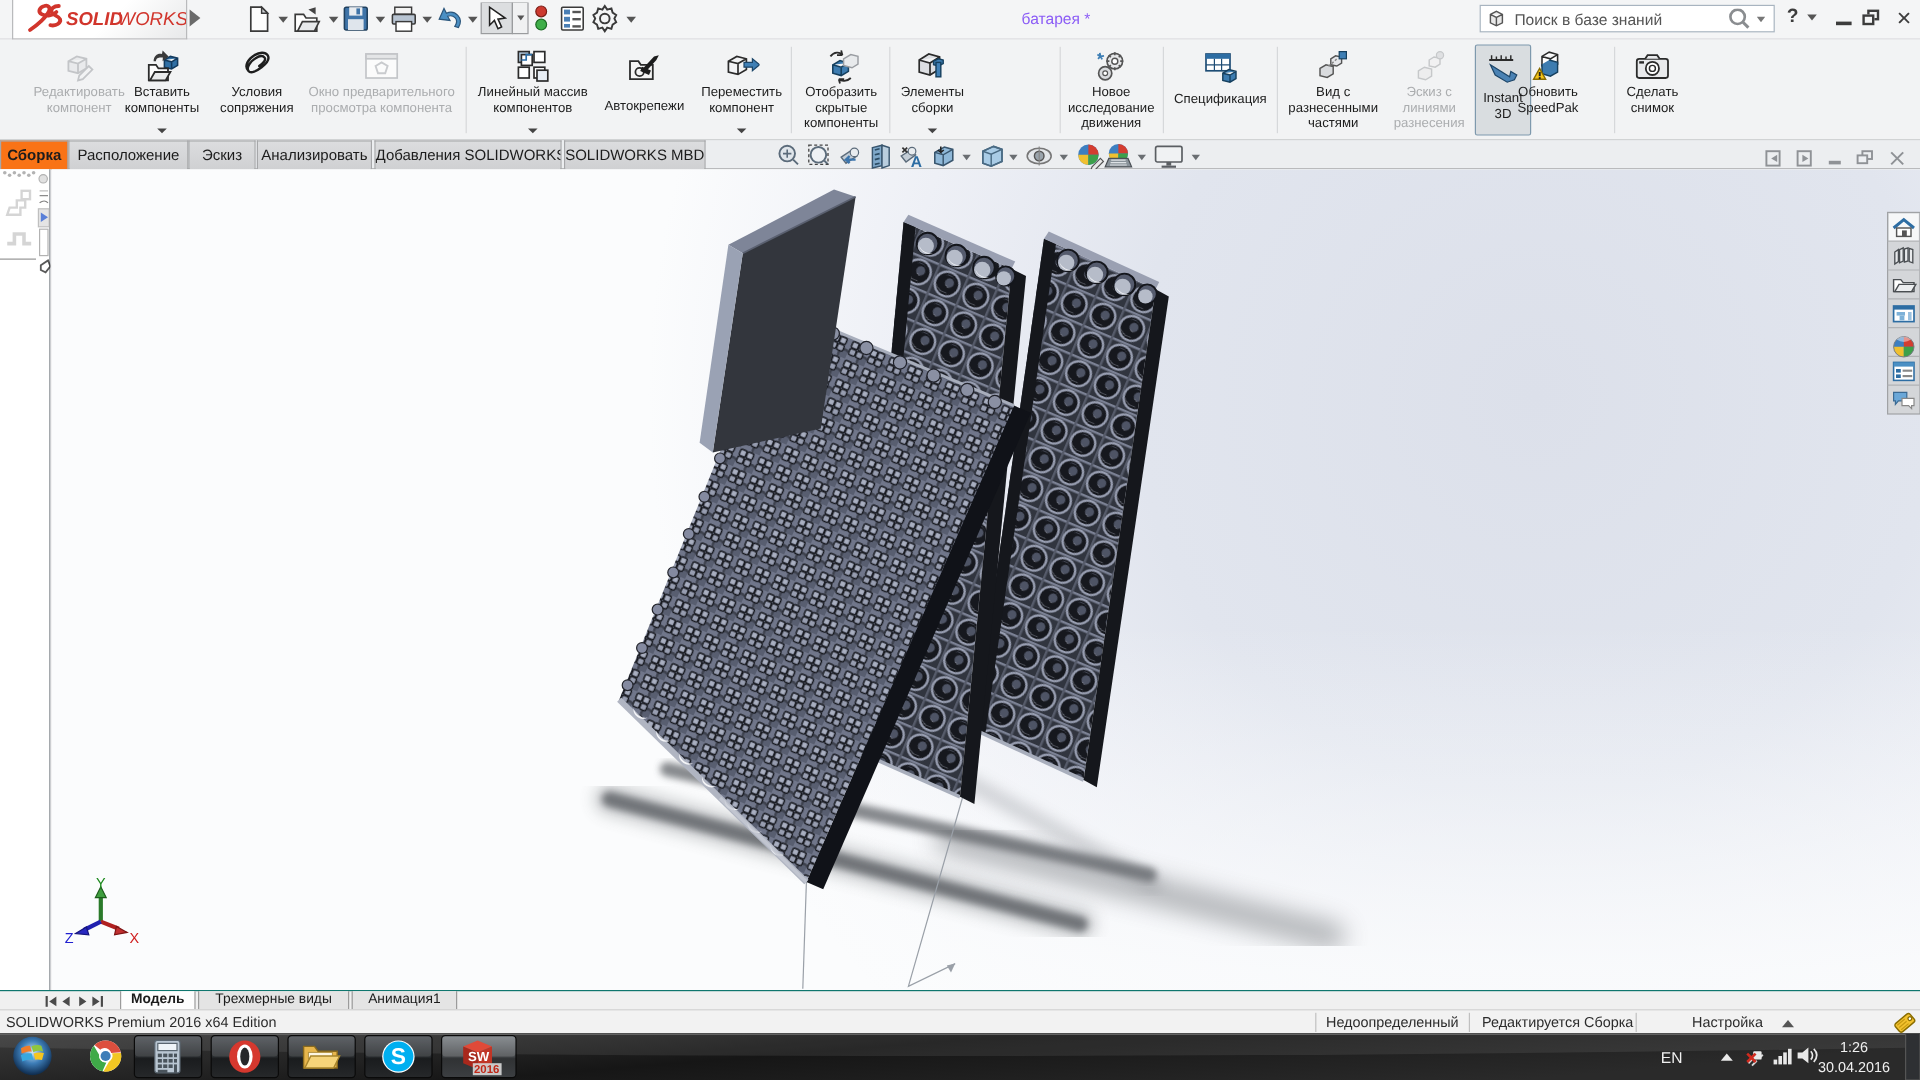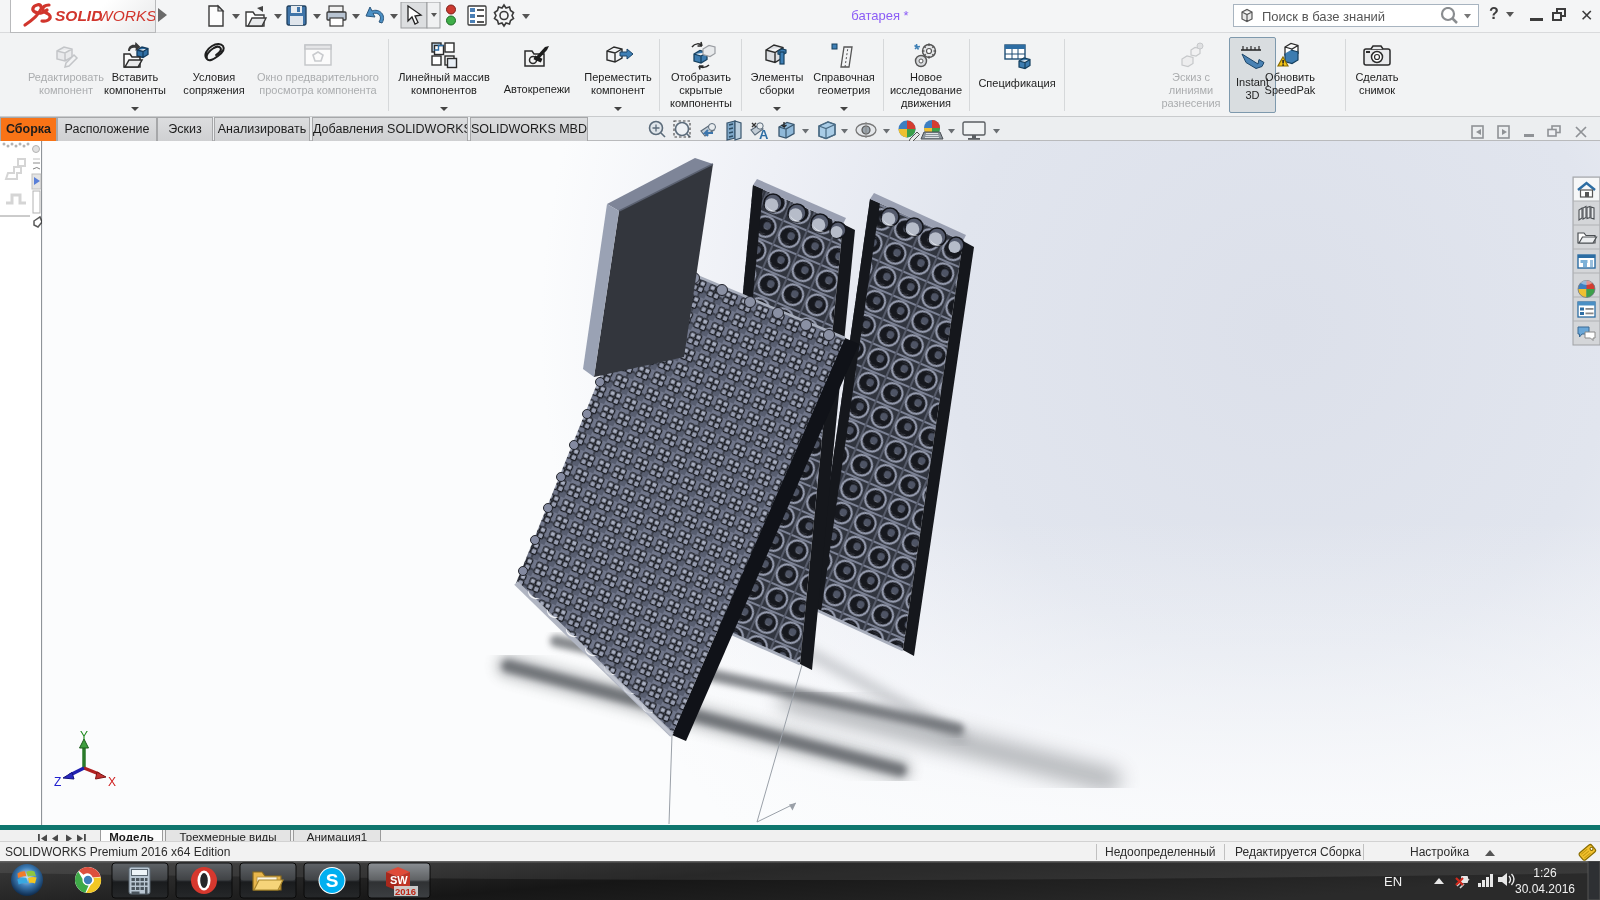--- a/index.html
+++ b/index.html
@@ -26,21 +26,21 @@
   .tab { position:absolute; top:117px; height:24px; white-space:nowrap; overflow:hidden; line-height:23px; font-size:12.5px; color:#1c1c1c; text-align:center; background:linear-gradient(#dcdddf,#cfd0d2); border:1px solid #a6a7a9; border-bottom:none; }
   .tab.active { background:#f97316; font-weight:bold; }
 
   
   #leftpanel { left:0; top:141px; width:42px; height:684px; background:#ffffff; border-right:1px solid #8f9499; }
 
   
   #viewport { left:43px; top:141px; width:1557px; height:684px; overflow:hidden; }
 
   
-  #modeltabs { left:0; top:825px; width:1600px; height:16px; background:#f0f0f0; border-top:5px solid #0f766e; }
+  #modeltabs { left:0; top:825px; width:1600px; height:16px; background:#f0f0f0; border-top:1px solid #0f766e; }
   .mtab { position:absolute; top:0; height:16px; line-height:15px; font-size:11.5px; color:#1c1c1c; text-align:center; background:#e4e4e4; border:1px solid #9b9b9b; border-top:none; }
   .mtab.active { background:#fdfdfd; font-weight:bold; }
 
   
   #statusbar { left:0; top:841px; width:1600px; height:20px; background:#f2f2f2; border-top:1px solid #d2d2d2; font-size:12px; color:#2c2c2c; }
 
   
   #taskbar { left:0; top:861px; width:1600px; height:39px; background:linear-gradient(#383838 0%,#222 8%,#101010 45%,#000 55%,#000 100%); }
 </style>
 </head>
@@ -229,29 +229,20 @@
           </svg></span>
       <div class="rtxt">Отобразить<br>скрытые<br>компоненты</div>
     </div>
     <div class="rbtn" style="left:743px;width:68px;">
       <span class="ricon"><svg width="30" height="30" viewBox="0 0 30 30">
             <path d="M 4 9 l 8 -5 l 9 2.5 l 0 10 l -8 5 l -9 -2.5 z M 4 9 l 9 2.5 l 8 -5 M 13 11.5 l 0 10" fill="#dcdee2" stroke="#2b2b2b" stroke-width="1.4"></path>
             <path d="M 16 10 l 4 -2 l 4 1 l 0 3 l -4 2 l -4 -1 z" fill="#3f7fb5" stroke="#16405f" stroke-width="1.2"></path>
             <rect x="18" y="11" width="4" height="12" fill="#3f7fb5" stroke="#16405f" stroke-width="1.2"></rect>
           </svg></span>
       <div class="rtxt">Элементы<br>сборки</div>
-      <span class="rdrop"></span>
-    </div>
-    <div class="rbtn" style="left:807px;width:74px;">
-      <span class="ricon"><svg width="30" height="30" viewBox="0 0 30 30">
-            <rect x="3" y="3" width="5" height="5" fill="#3f7fb5" stroke="#16405f"></rect>
-            <path d="M 12 26 l 3 -20 l 8 0 l -3 20 z" fill="#f2f3f5" stroke="#555" stroke-width="1.3"></path>
-            <line x1="16" y1="26" x2="19" y2="6" stroke="#555" stroke-width="1" stroke-dasharray="2 2"></line>
-          </svg></span>
-      <div class="rtxt">Справочная<br>геометрия</div>
       <span class="rdrop"></span>
     </div>
     <div class="rbtn" style="left:885px;width:82px;">
       <span class="ricon"><svg width="30" height="30" viewBox="0 0 30 30">
             <path d="M 6 6 l 1.5 2.5 M 6 6 l -2.5 -1.5 M 6 6 l 3 -0.5 M 6 6 l -0.5 -3 M 6 6 l -2 2" stroke="#3f7fb5" stroke-width="1.5"></path>
             <circle cx="18" cy="10" r="6.5" fill="#e6e7e9" stroke="#555" stroke-width="1.4"></circle>
             <circle cx="18" cy="10" r="2.5" fill="#fff" stroke="#555" stroke-width="1.2"></circle>
             <g stroke="#555" stroke-width="1.4">
               <line x1="18" y1="2.5" x2="18" y2="5"></line>
               <line x1="18" y1="15" x2="18" y2="17.5"></line>
@@ -270,20 +261,29 @@
     <div class="rbtn" style="left:971px;width:92px;">
       <span class="ricon"><svg width="32" height="30" viewBox="0 0 32 30">
             <rect x="4" y="4" width="20" height="14" fill="#fff" stroke="#1e4d75" stroke-width="1.4"></rect>
             <rect x="4" y="4" width="20" height="4" fill="#2d6da3"></rect>
             <line x1="11" y1="8" x2="11" y2="18" stroke="#1e4d75"></line>
             <line x1="17" y1="8" x2="17" y2="18" stroke="#1e4d75"></line>
             <line x1="4" y1="13" x2="24" y2="13" stroke="#1e4d75"></line>
             <path d="M 18 20 l 5 -3 l 6 1.5 l 0 6 l -5 3 l -6 -1.5 z M 18 20 l 6 1.5 l 5 -3 M 24 21.5 l 0 6" fill="#3d7cb0" stroke="#16405f" stroke-width="1.2"></path>
           </svg></span>
       <div class="rtxt" style="top:42px;">Спецификация</div>
+    </div>
+    <div class="rbtn" style="left:1066px;width:90px;">
+      <span class="ricon"><svg width="30" height="30" viewBox="0 0 30 30">
+            <path d="M 4 16 l 5 -3 l 6 1.5 l 0 6 l -5 3 l -6 -1.5 z" fill="#d9dbde" stroke="#555" stroke-width="1.2"></path>
+            <path d="M 13 8 l 4 -2.5 l 5 1 l 0 5 l -4 2.5 l -5 -1 z" fill="#e6e7ea" stroke="#555" stroke-width="1.2"></path>
+            <rect x="20" y="2" width="6" height="6" fill="#3f7fb5" stroke="#16405f" stroke-width="1"></rect>
+            <path d="M 11 14 C 14 12 16 10 18 8" fill="none" stroke="#888" stroke-width="1.2" stroke-dasharray="2 1.5"></path>
+          </svg></span>
+      <div class="rtxt">Вид с<br>разнесенными<br>частями</div>
     </div>
     <div class="rbtn" style="left:1152px;width:78px;">
       <span class="ricon"><svg width="30" height="30" viewBox="0 0 30 30">
             <path d="M 6 18 l 5 -3 l 6 1.5 l 0 6 l -5 3 l -6 -1.5 z" fill="#ededee" stroke="#c6c8ca" stroke-width="1.2"></path>
             <path d="M 15 9 l 4 -2.5 l 5 1 l 0 5 l -4 2.5 l -5 -1 z" fill="#f1f1f2" stroke="#c6c8ca" stroke-width="1.2"></path>
             <circle cx="24" cy="5" r="3" fill="#dfe0e2" stroke="#c6c8ca"></circle>
           </svg></span>
       <div class="rtxt dis">Эскиз с<br>линиями<br>разнесения</div>
     </div>
     <div class="abs" style="left:1229px;top:4px;width:47px;height:76px;background:#d9dde0;border:1px solid #7e99ad;border-radius:2px;text-align:center;">

